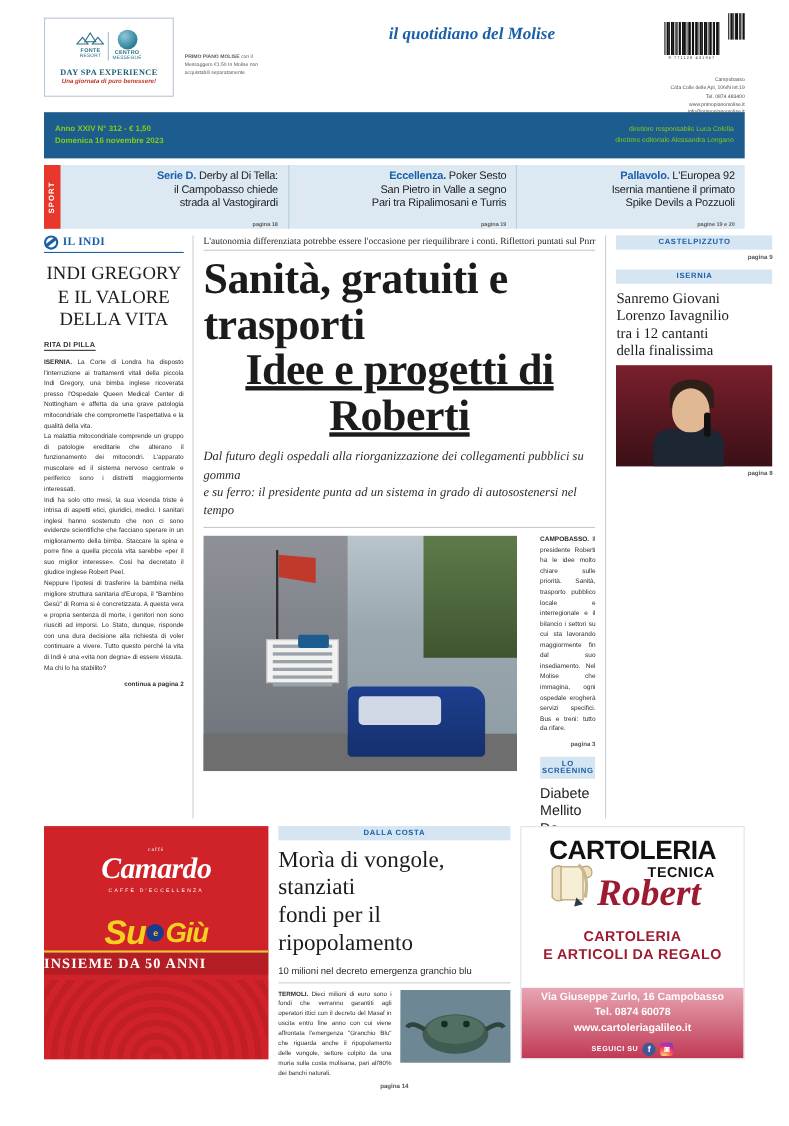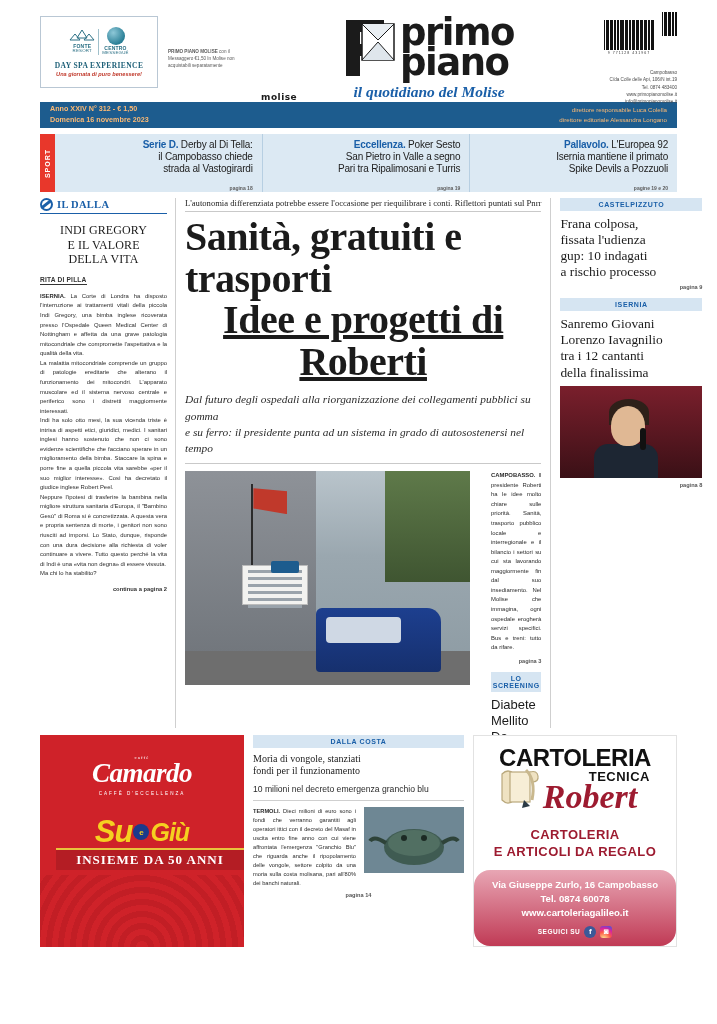--- a/index.html
+++ b/index.html
@@ -51,21 +51,21 @@
   .barcode { height: 30px; display: flex; align-items: flex-end; gap: 0px; }
   .barcode i { display:block; width:1px; height:30px; background:#111; }
   .barcode i.w { width:2px; }
   .barcode i.s { background:transparent; }
   .barcode i.sh { height: 24px; }
   .bc-num { font-size:3.6px; color:#333; letter-spacing:1px; margin-top:1px;}
   .contact { font-size: 4.6px; color:#4b4b4b; text-align:right; line-height:1.6; margin-top:14px;}
 
   
   .bluebar {
-    height: 26px; background: #1d5c8e; color:#fdba74;
+    height: 42px; background: #1d5c8e; color:#84cc16;
     display:flex; align-items:center; justify-content:space-between;
     padding: 0 10px; margin-top: 2px;
   }
   .bluebar-left { font-size: 7.2px; line-height:1.5; font-weight:700; }
   .bluebar-right { font-size: 6.2px; line-height:1.6; text-align:right; font-weight:400;}
 
   
   .sport { display:flex; margin-top: 6px; background: #dce9f3; height: 58px; }
   .sport-tab {
     width: 15px; background:#e8372b; color:#fff; display:flex; align-items:center; justify-content:center;
@@ -84,21 +84,21 @@
   .col-center { flex:1; padding: 0 9px; }
 
   .punto { display:flex; align-items:center; gap:4px; }
   .punto-icon { width: 13px; height: 13px; border-radius:50%; background:#1a5fa8; position:relative; overflow:hidden;}
   .punto-icon:after { content:""; position:absolute; left:2px; top:2px; width:9px; height:9px; border-radius:50%; background:#fff; }
   .punto-icon:before { content:""; position:absolute; left:-1px; top:5px; width:14px; height:3px; background:#1a5fa8; transform:rotate(-38deg); z-index:2;}
   .punto-label { font-family:"Liberation Serif", serif; font-weight:700; font-size: 10.5px; color:#1a5fa8; letter-spacing:.3px;}
   .punto-rule { border-bottom:1px solid #1a5fa8; margin-top:2px;}
 
   .ed-title {
-    font-family:"Liberation Serif", serif; font-size: 12px; line-height:1.22; text-align:center;
+    font-family:"Liberation Serif", serif; font-size: 17px; line-height:1.22; text-align:center;
     color:#1b1b1b; margin-top: 9px; letter-spacing:.1px;
   }
   .byline { font-size: 6.6px; font-weight:700; color:#333; margin-top: 9px; border-bottom:1px solid #333; display:inline-block; padding-bottom:1px; letter-spacing:.2px;}
   .ed-body { font-size: 5.9px; line-height: 1.62; color:#2b2b2b; text-align: justify; margin-top: 6px; }
   .ed-body b { font-weight:700; }
   .ed-body p { margin-bottom: 0; }
   .cont { font-size: 5.8px; font-weight:700; color:#333; text-align:right; margin-top:7px;}
 
   .kicker { font-family:"Liberation Serif", serif; font-size: 8.6px; color:#1b1b1b; padding-bottom: 3px; border-bottom:1px solid #c9c9c9; }
 
@@ -138,46 +138,46 @@
     display:flex; flex-direction:column; align-items:center;
   }
   .cam-logo { margin-top: 20px; text-align:center; }
   .cam-caffe { font-size:5px; color:#fff; letter-spacing:1px; font-family:"Liberation Serif", serif;}
   .cam-name { font-family:"Liberation Serif", serif; font-style:italic; font-weight:700; font-size: 27px; color:#fff; line-height:1; letter-spacing:-.5px;}
   .cam-ecc { font-size: 4.6px; color:#fff; letter-spacing:2px; margin-top:4px;}
   .sugiu { margin-top: 18px; display:flex; align-items:center; gap:1px;}
   .sugiu .s1 { font-family:"Liberation Sans", sans-serif; font-weight:700; font-style:italic; font-size:31px; color:#f5d020; letter-spacing:-1px;}
   .sugiu .dot { width:16px;height:16px;border-radius:50%;background:#1b3a8c; color:#f5d020; font-size:8px; display:flex;align-items:center;justify-content:center; font-weight:700;}
   .sugiu .s2 { font-family:"Liberation Sans", sans-serif; font-weight:700; font-style:italic; font-size:25px; color:#f5d020; letter-spacing:-1px;}
-  .cam-band { position:absolute; left:16px; right:0; top: 113px; height: 22px; background:#b41d24; border-top:2px solid #e8c33c; display:flex; align-items:center; justify-content:center;}
+  .cam-band { position:absolute; left:0; right:0; top: 113px; height: 22px; background:#b41d24; border-top:2px solid #e8c33c; display:flex; align-items:center; justify-content:flex-start;}
   .cam-band span { font-family:"Liberation Serif", serif; font-weight:700; font-size: 13px; color:#fff; letter-spacing:1px;}
   .cam-rays { position:absolute; left:0; right:0; top:140px; bottom:0; background:
       repeating-radial-gradient(circle at 50% 100%, #cf2229 0 6px, #c21e25 6px 12px); }
 
   .bottom-center { flex:1; padding: 0 9px; }
-  .bc-title { font-family:"Liberation Serif", serif; font-size: 10px; line-height:1.2; color:#1b1b1b; margin-top:5px;}
+  .bc-title { font-family:"Liberation Serif", serif; font-size: 21px; line-height:1.2; color:#1b1b1b; margin-top:5px;}
   .bc-sub { font-size: 8.6px; color:#2b2b2b; margin-top: 7px; padding-bottom:6px; border-bottom:1px solid #cfcfcf;}
   .bc-row { display:flex; gap: 8px; margin-top:6px;}
   .bc-txt { flex:1; font-size: 5.7px; line-height:1.58; color:#2b2b2b; text-align:justify;}
   .bc-txt b { font-weight:700;}
   .crab { width: 100px; height: 66px; flex:0 0 100px; background: linear-gradient(#8fa9b6,#5d7683); position:relative; overflow:hidden;}
 
   .ad-cart {
     width: 204px; flex:0 0 204px; background:#fff; border:1px solid #e2e2e2; position:relative; overflow:hidden;
     display:flex; flex-direction:column; align-items:center;
   }
   .ct-1 { font-family:"Liberation Sans", sans-serif; font-weight:700; font-size: 24px; color:#111; letter-spacing:-.5px; margin-top:8px;}
   .ct-2 { font-family:"Liberation Sans", sans-serif; font-weight:700; font-size: 13px; color:#111; letter-spacing:.5px; align-self:flex-end; margin-right:26px; margin-top:-3px;}
   .ct-3 { font-family:"Liberation Serif", serif; font-style:italic; font-weight:700; font-size: 34px; color:#9d1b30; line-height:.9; margin-top:-2px; align-self:center; margin-left: 30px;}
   .scroll-icn { position:absolute; left: 22px; top: 30px; width:48px; height:44px;}
   .ct-4 { font-family:"Liberation Sans", sans-serif; font-weight:700; font-size:13px; color:#9d1b30; margin-top: 14px; letter-spacing:.4px;}
   .ct-5 { font-family:"Liberation Sans", sans-serif; font-weight:700; font-size:13px; color:#9d1b30; margin-top: 2px; letter-spacing:.4px;}
-  .ct-foot { position:absolute; left:0; right:0; bottom:0; height: 76px;
+  .ct-foot { position:absolute; left:0; right:0; bottom:0; height: 64px;
      background: linear-gradient(#e8a6b4, #c03a55);
-     display:flex; flex-direction:column; align-items:center; justify-content:center;border-radius:16px; }
+     display:flex; flex-direction:column; align-items:center; justify-content:center; }
   .ct-addr { font-family:"Liberation Sans", sans-serif; font-size: 9.6px; color:#fff; font-weight:600; line-height:1.45; text-align:center;}
   .ct-social { display:flex; align-items:center; gap:4px; margin-top:6px;}
   .ct-seg { font-size:6.5px; font-weight:700; color:#fff; letter-spacing:.5px;}
   .ct-ic { width:12px;height:12px;border-radius:3px; display:flex;align-items:center;justify-content:center; font-size:8px; font-weight:700;}
   .fb { background:#3b5998; color:#fff; border-radius:50%;}
   .ig { background: radial-gradient(circle at 30% 110%, #fdf497, #fd5949 45%, #d6249f 70%, #285AEB 100%); color:#fff;}
 
   .pg-r { font-size:5.6px; font-weight:700; color:#555; text-align:right; margin-top:4px;}
   .pg-c { font-size:5.6px; font-weight:700; color:#555; text-align:center; margin-top:4px;}
 
@@ -230,35 +230,20 @@
       <div class="spa-title">DAY SPA EXPERIENCE</div>
       <div class="spa-tag">Una giornata di puro benessere!</div>
     </div>
 
     <div class="mast-note">
       <b>PRIMO PIANO MOLISE</b>
       <span>con il Messaggero €1,50 In Molise non acquistabili separatamente</span>
     </div>
 
     <div class="logo-wrap">
-      <div class="logo-row">
-        <div class="logo-mark">
-          <svg width="54" height="60" viewBox="0 0 54 60">
-            <path d="M2 2 H40 V14 H16 V26 H40 V38 H16 V58 H2 Z" fill="#1b1b1b"></path>
-            <path d="M18 6 H50 V42 H18 Z" fill="#ffffff" stroke="#1b1b1b" stroke-width="1.5"></path>
-            <path d="M18 6 L34 22 L50 6" fill="#e9eef2" stroke="#1b1b1b" stroke-width="1"></path>
-            <path d="M18 42 L34 24 L50 42" fill="#dfe6ec" stroke="#1b1b1b" stroke-width="1"></path>
-          </svg>
-        </div>
-        <div class="logo-text">
-          <span>primo</span>
-          <span class="l2">piano</span>
-          <span class="logo-molise">molise</span>
-        </div>
-      </div>
       <div class="tagline">il quotidiano del Molise</div>
     </div>
 
     <div class="mast-right">
       <div class="mast-right-row">
         <div class="barcode-box">
           <div class="barcode">
             <i></i>
               <i class="s"></i>
               <i class="w"></i>
@@ -370,21 +355,21 @@
         <div class="sport-page">pagine 19 e 20</div>
       </div>
     </div>
   </div>
 
   <div class="main">
 
     <div class="col-left">
       <div class="punto">
         <span class="punto-icon"></span>
-        <span class="punto-label">IL DALLA</span>
+        <span class="punto-label">IL INDI</span>
       </div>
       <div class="punto-rule"></div>
 
       <div class="ed-title">
         <span>INDI GREGORY</span><br>
         <span>E IL VALORE</span><br>
         <span>DELLA VITA</span>
       </div>
 
       <div class="byline">RITA DI PILLA</div>
@@ -444,26 +429,20 @@
           <div class="pg">pagina 2</div>
 
           <div class="boxhead">LA SCOMPARSA</div>
         </div>
       </div>
 
     </div>
 
     <div class="col-right">
       <div class="boxhead" style="margin-top:0">CASTELPIZZUTO</div>
-      <div class="box-serif">
-        <span>Frana colposa,</span><br>
-        <span>fissata l'udienza</span><br>
-        <span>gup: 10 indagati</span><br>
-        <span>a rischio processo</span>
-      </div>
       <div class="pg-r">pagina 9</div>
 
       <div class="boxhead">ISERNIA</div>
       <div class="box-serif">
         <span>Sanremo Giovani</span><br>
         <span>Lorenzo Iavagnilio</span><br>
         <span>tra i 12 cantanti</span><br>
         <span>della finalissima</span>
       </div>
 
@@ -493,21 +472,21 @@
       </div>
       <div class="cam-band">
         <span>INSIEME DA 50 ANNI</span>
       </div>
     </div>
 
     <div class="bottom-center">
       <div class="boxhead" style="margin-top:0">DALLA COSTA</div>
       <div class="bc-title">
         <span>Morìa di vongole, stanziati</span><br>
-        <span>fondi per il funzionamento</span>
+        <span>fondi per il ripopolamento</span>
       </div>
       <div class="bc-sub">10 milioni nel decreto emergenza granchio blu</div>
       <div class="bc-row">
         <div class="bc-txt"><b>TERMOLI.</b><span> Dieci milioni di euro sono i fondi che verranno garantiti agli operatori ittici con il decreto del Masaf in uscita entro fine anno con cui viene affrontata l'emergenza "Granchio Blu" che riguarda anche il ripopolamento delle vongole, settore colpito da una moria sulla costa molisana, pari all'80% dei banchi naturali.</span></div>
         <div class="crab">
           <svg width="100" height="66" viewBox="0 0 100 66">
             <rect width="100" height="66" fill="#6e8794"></rect>
             <ellipse cx="50" cy="40" rx="30" ry="18" fill="#3f5b52"></ellipse>
             <ellipse cx="50" cy="36" rx="26" ry="13" fill="#516f62"></ellipse>
             <path d="M22 36 q-12 -8 -16 -2" stroke="#2e4339" stroke-width="4" fill="none"></path>

